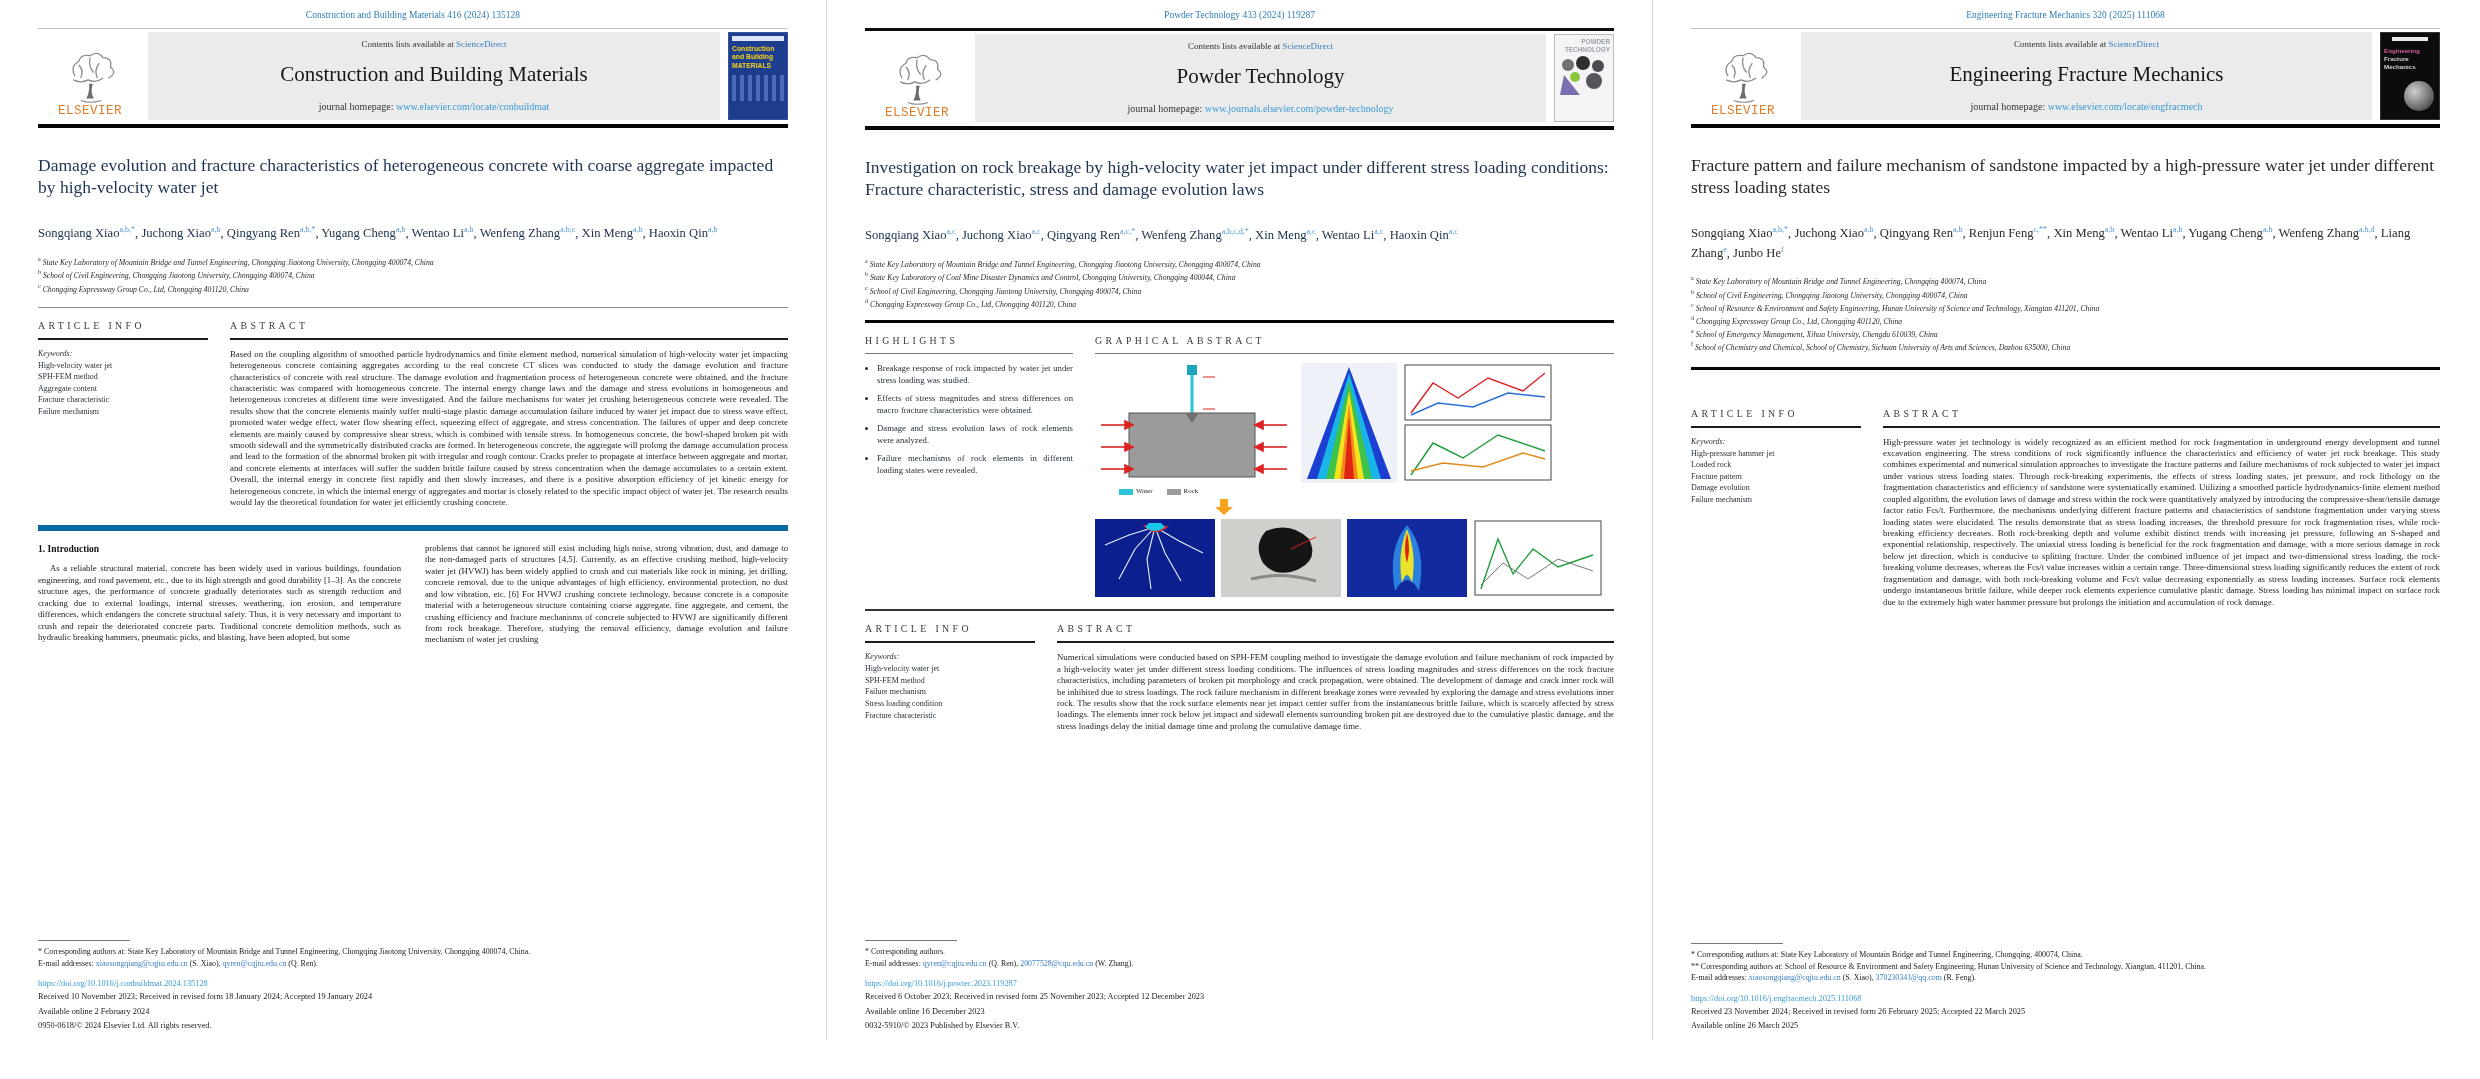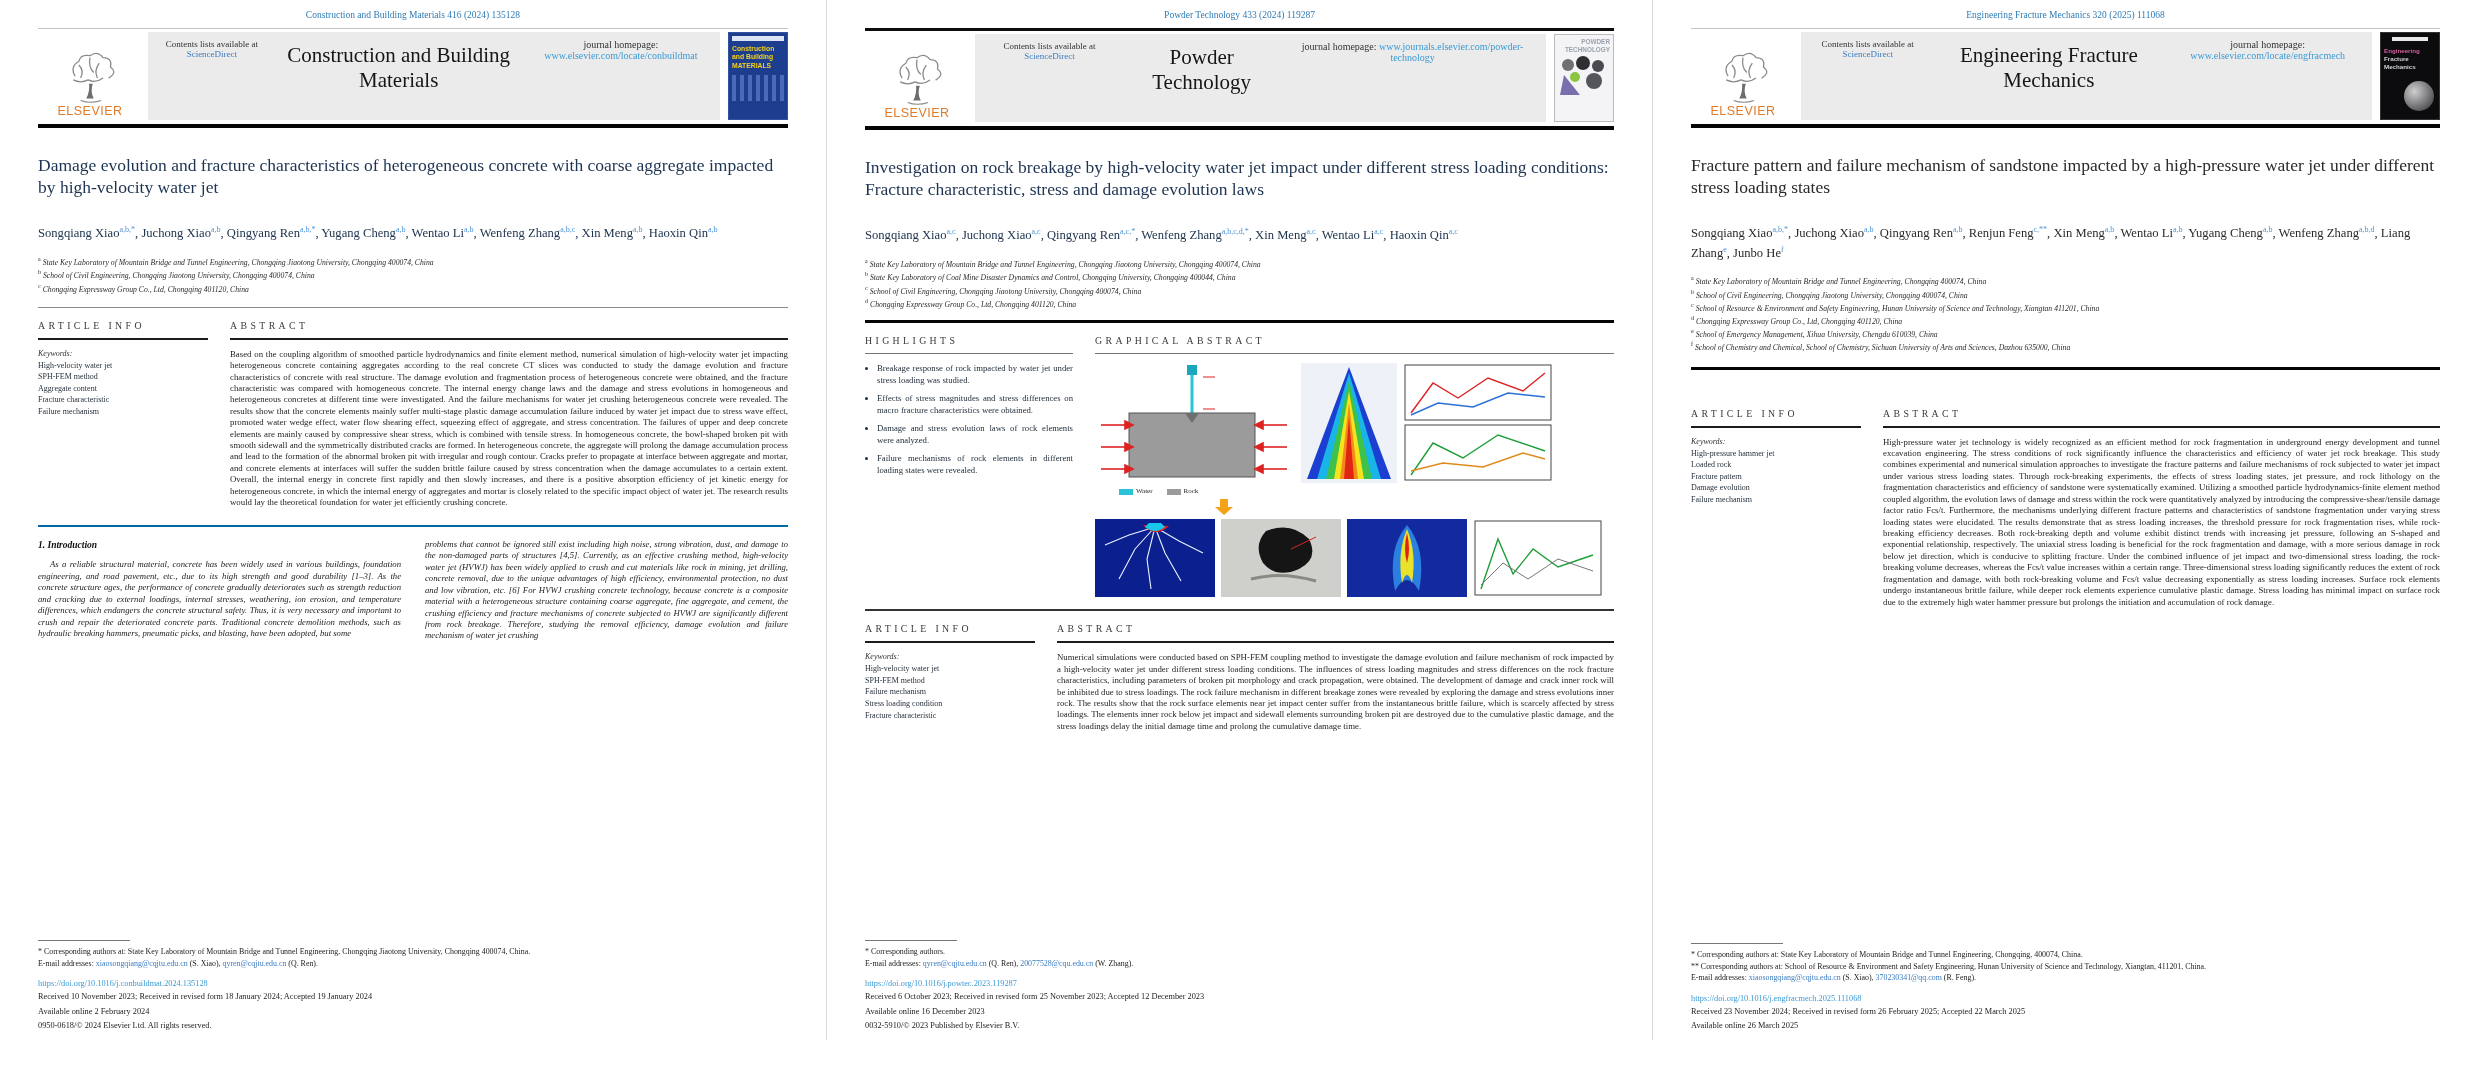--- a/index.html
+++ b/index.html
@@ -7,22 +7,22 @@
   .pages{display:flex;width:2480px;height:1079px;}
   .page{width:826px;height:1040px;box-sizing:border-box;background:#fff;
         padding:6px 38px 8px 38px;display:flex;flex-direction:column;
         font-family:"Liberation Serif",serif;color:#1b1b1b;overflow:hidden;position:relative;}
   .page + .page{border-left:1px solid #d9d9d9;}
   .citation{text-align:center;font-size:9.5px;color:#2e7bb4;padding:4px 0 6px;}
   .rule-top-thin{height:1px;background:#c4c4c4;margin:2px 0 0;}
   .rule-top-thick{height:3px;background:#0d0d0d;margin:2px 0 0;}
   .banner{display:flex;align-items:stretch;margin-top:3px;}
   .logo{width:104px;display:flex;flex-direction:column;align-items:center;justify-content:flex-end;padding:2px 6px 2px 0;}
-  .elsevier{color:#e07b28;font-size:12.5px;letter-spacing:.5px;margin-top:-2px;font-family:Liberation Sans, sans-serif;}
-  .banner-mid{flex:1;background:#ebebeb;text-align:center;padding:7px 4px 8px;display:flex;justify-content:space-between;}
+  .elsevier{color:#e07b28;font-size:12.5px;letter-spacing:.5px;margin-top:-2px;font-family:Liberation Mono, monospace;}
+  .banner-mid{flex:1;background:#ebebeb;text-align:center;padding:7px 4px 8px;display:flex;flex-direction:column;justify-content:space-between;}
   .contents-line{font-size:9px;color:#333;}
   .contents-line .link{color:#3a7cc0;}
   .journal-name{font-size:21px;color:#161616;margin:4px 0 6px;font-weight:normal;}
   .homepage-line{font-size:10px;color:#333;}
   .homepage-line .link{color:#3a9ad4;}
   .cover{width:60px;margin-left:8px;display:flex;flex-direction:column;box-sizing:border-box;}
   .rule-thick{height:3.5px;background:#050505;margin:4px 0 0;}
   .title{font-size:17.5px;line-height:1.28;color:#1d3352;font-weight:normal;margin:26px 0 12px;}
   .title.dark{color:#2a2a2a;}
   .authors{font-size:12.6px;color:#20354f;margin:14px 0 0;line-height:1.5;}
@@ -34,21 +34,21 @@
   .info-grid{display:flex;gap:22px;padding-top:12px;}
   .info-left{width:170px;flex-shrink:0;}
   .info-right{flex:1;}
   .sec-head{font-size:9.8px;letter-spacing:3.4px;color:#3a3a3a;}
   .sec-rule{height:2px;background:#1c1c1c;margin:7px 0 9px;}
   .kw-label{font-size:8px;font-style:italic;margin-bottom:2px;color:#333;}
   .kw{font-size:8px;line-height:1.45;color:#26303c;}
   .abstract{font-size:8.8px;line-height:1.3;text-align:justify;color:#1f1f1f;}
   .hl-list{margin:0;padding-left:12px;}
   .hl-list li{font-size:8.7px;line-height:1.32;text-align:justify;margin-bottom:7px;color:#23303e;}
-  .body-grid{display:flex;gap:24px;margin-top:16px;border-top:2px solid #0369a1;padding-top:12px;font-style:italic;}
+  .body-grid{display:flex;gap:24px;margin-top:16px;border-top:6px solid #0369a1;padding-top:12px;}
   .bcol{flex:1;font-size:8.7px;line-height:1.32;text-align:justify;}
   .bcol h3{font-size:9.5px;margin:0 0 8px;color:#111;}
   .bcol p{margin:0;}
   .indent{text-indent:12px;}
   .foot{margin-top:auto;}
   .foot-rule{width:92px;height:1px;background:#777;margin-bottom:5px;}
   .footnote{font-size:7.9px;line-height:1.45;color:#222;}
   .footnote .link{color:#3a7cc0;}
   .doi{font-size:8.3px;color:#3a9ad4;margin-top:10px;}
   .meta{font-size:8.3px;color:#222;margin-top:3px;line-height:1.4;}

